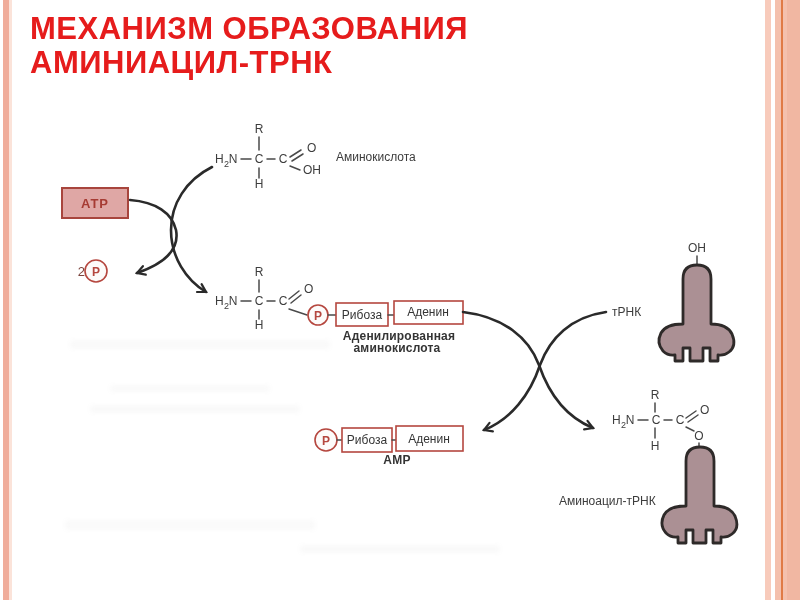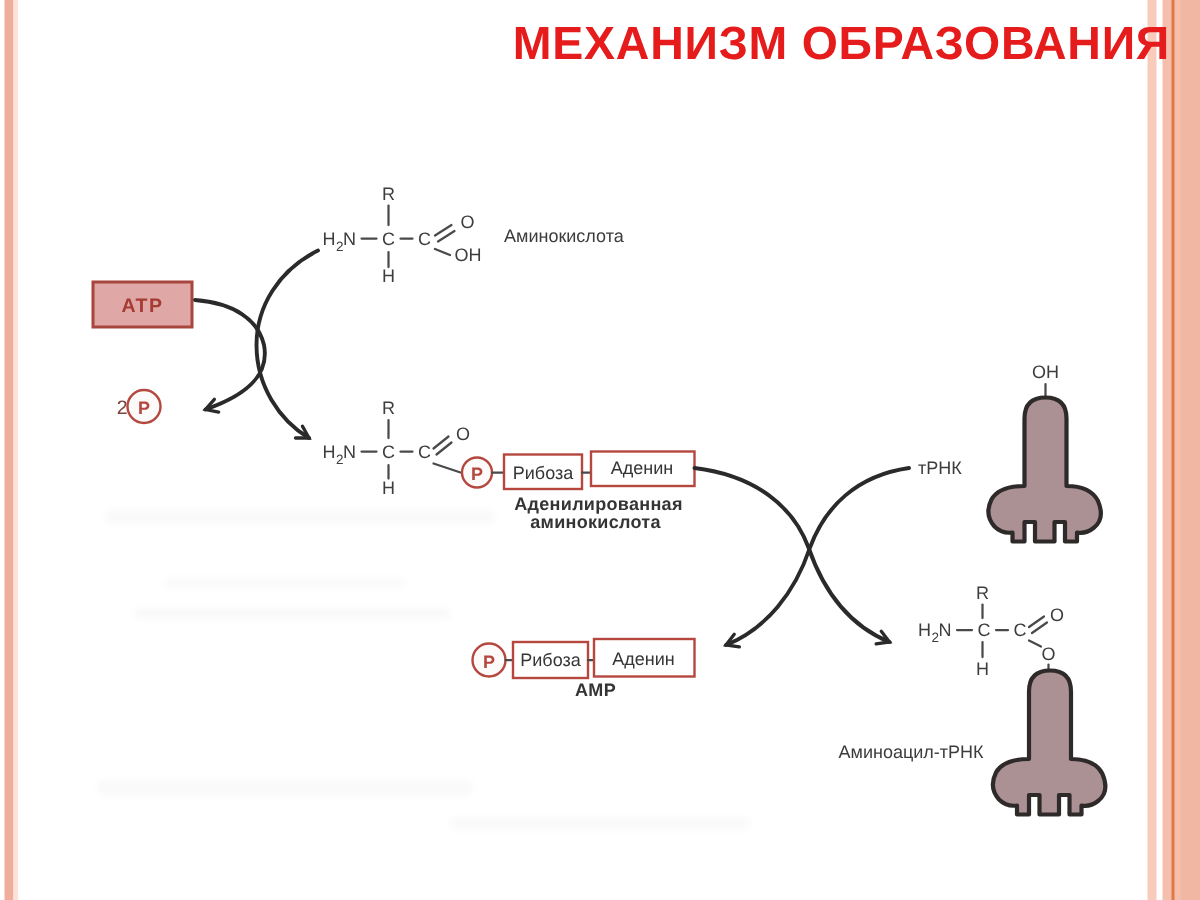--- a/index.html
+++ b/index.html
@@ -5,21 +5,21 @@
   html,body{margin:0;padding:0;}
   body{
     width:800px;height:600px;position:relative;overflow:hidden;
     background:#ffffff;font-family:"Liberation Sans",sans-serif;
   }
   
   .stripe{position:absolute;top:0;height:600px;}
   
   .title{
     position:absolute;left:30px;top:12px;width:750px;
-    text-align:right;color:#e61c1c;font-weight:bold;
+    text-align:left;color:#e61c1c;font-weight:bold;
     font-size:31px;line-height:34px;letter-spacing:0.5px;
   }
   
   .smudge{position:absolute;background:#9a9a9a;opacity:0.05;filter:blur(2px);border-radius:3px;}
   svg{position:absolute;left:0;top:0;}
   text{font-family:"Liberation Sans",sans-serif;}
   .atom{font-size:12px;fill:#3d3d3d;}
   .subscript{font-size:9px;fill:#3d3d3d;}
   .figlabel{font-size:12px;fill:#3c3c3c;}
   .figlabel-b{font-size:12px;fill:#343434;font-weight:bold;letter-spacing:0.2px;}
@@ -36,20 +36,21 @@
 
 <div class="stripe" style="left:3px;width:6px;background:#f0ad9b;"></div>
 <div class="stripe" style="left:9px;width:3px;background:#fbe3d9;"></div>
 <div class="stripe" style="left:765px;width:6px;background:#f8cbbb;"></div>
 <div class="stripe" style="left:775px;width:25px;background:#f4c0ad;"></div>
 <div class="stripe" style="left:781px;width:2px;background:#e07a45;"></div>
 <div class="stripe" style="left:787px;width:13px;background:#f1b7a2;"></div>
 
 <div class="title">
   <div>МЕХАНИЗМ ОБРАЗОВАНИЯ</div>
+  <div>АМИНИАЦИЛ-ТРНК</div>
 </div>
 
 <div class="smudge" style="left:70px;top:340px;width:260px;height:9px;"></div>
 <div class="smudge" style="left:90px;top:405px;width:210px;height:8px;"></div>
 <div class="smudge" style="left:65px;top:520px;width:250px;height:10px;"></div>
 <div class="smudge" style="left:110px;top:385px;width:160px;height:7px;"></div>
 <div class="smudge" style="left:300px;top:545px;width:200px;height:8px;"></div>
 
 <svg width="800" height="600" viewBox="0 0 800 600">
 

